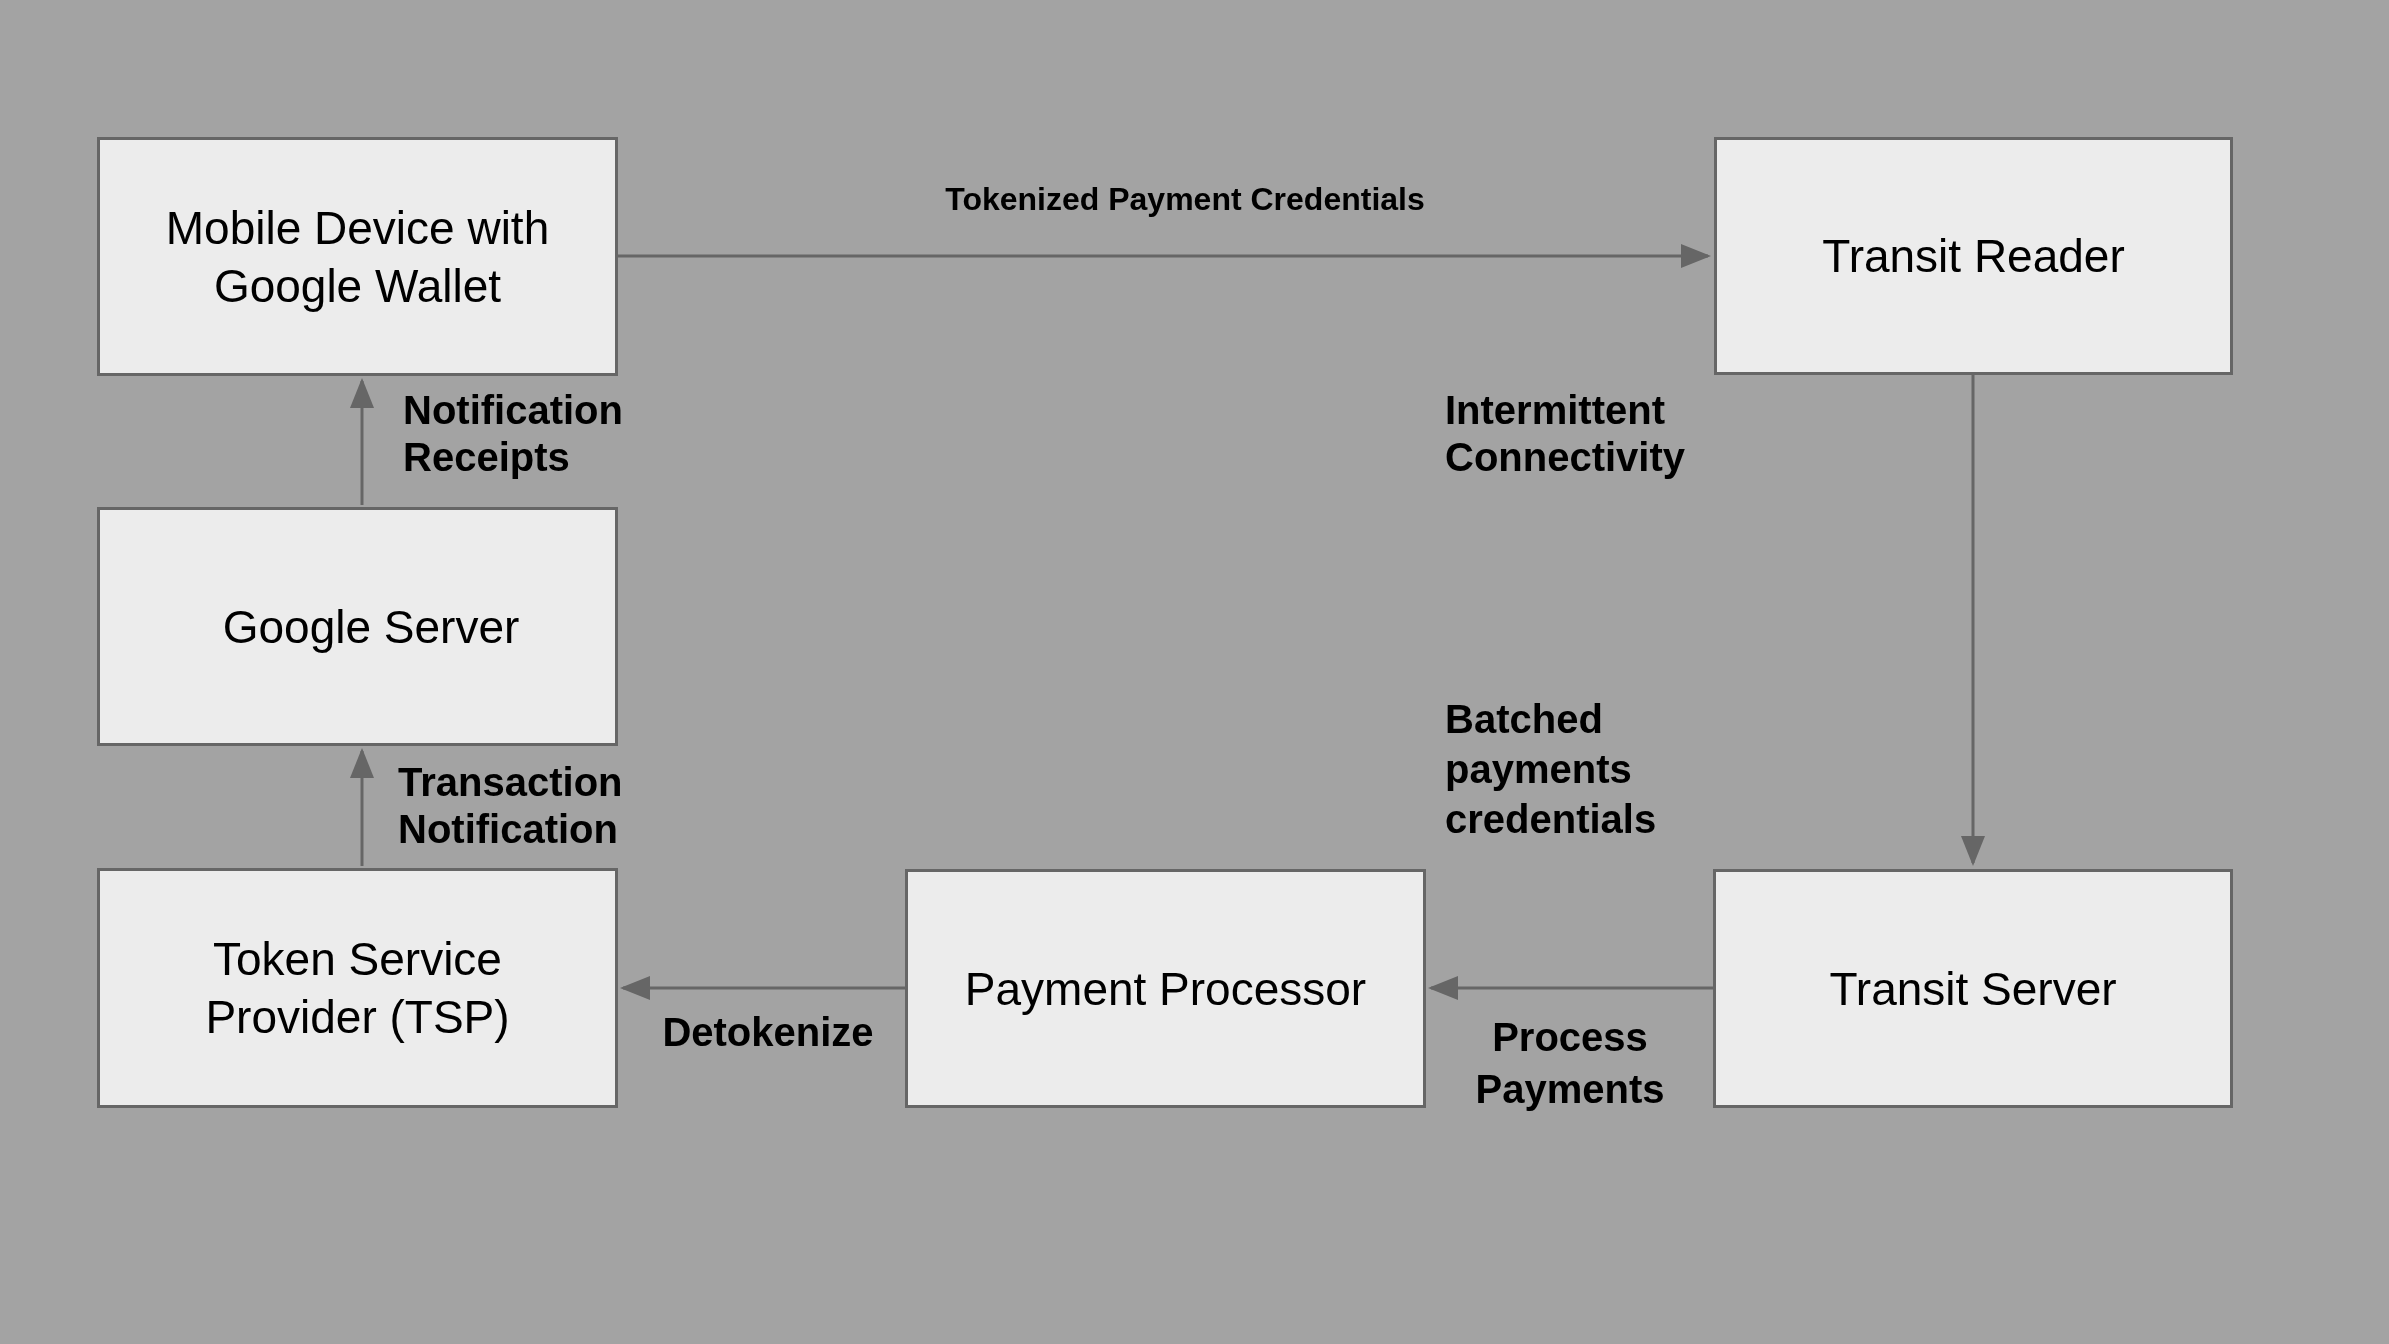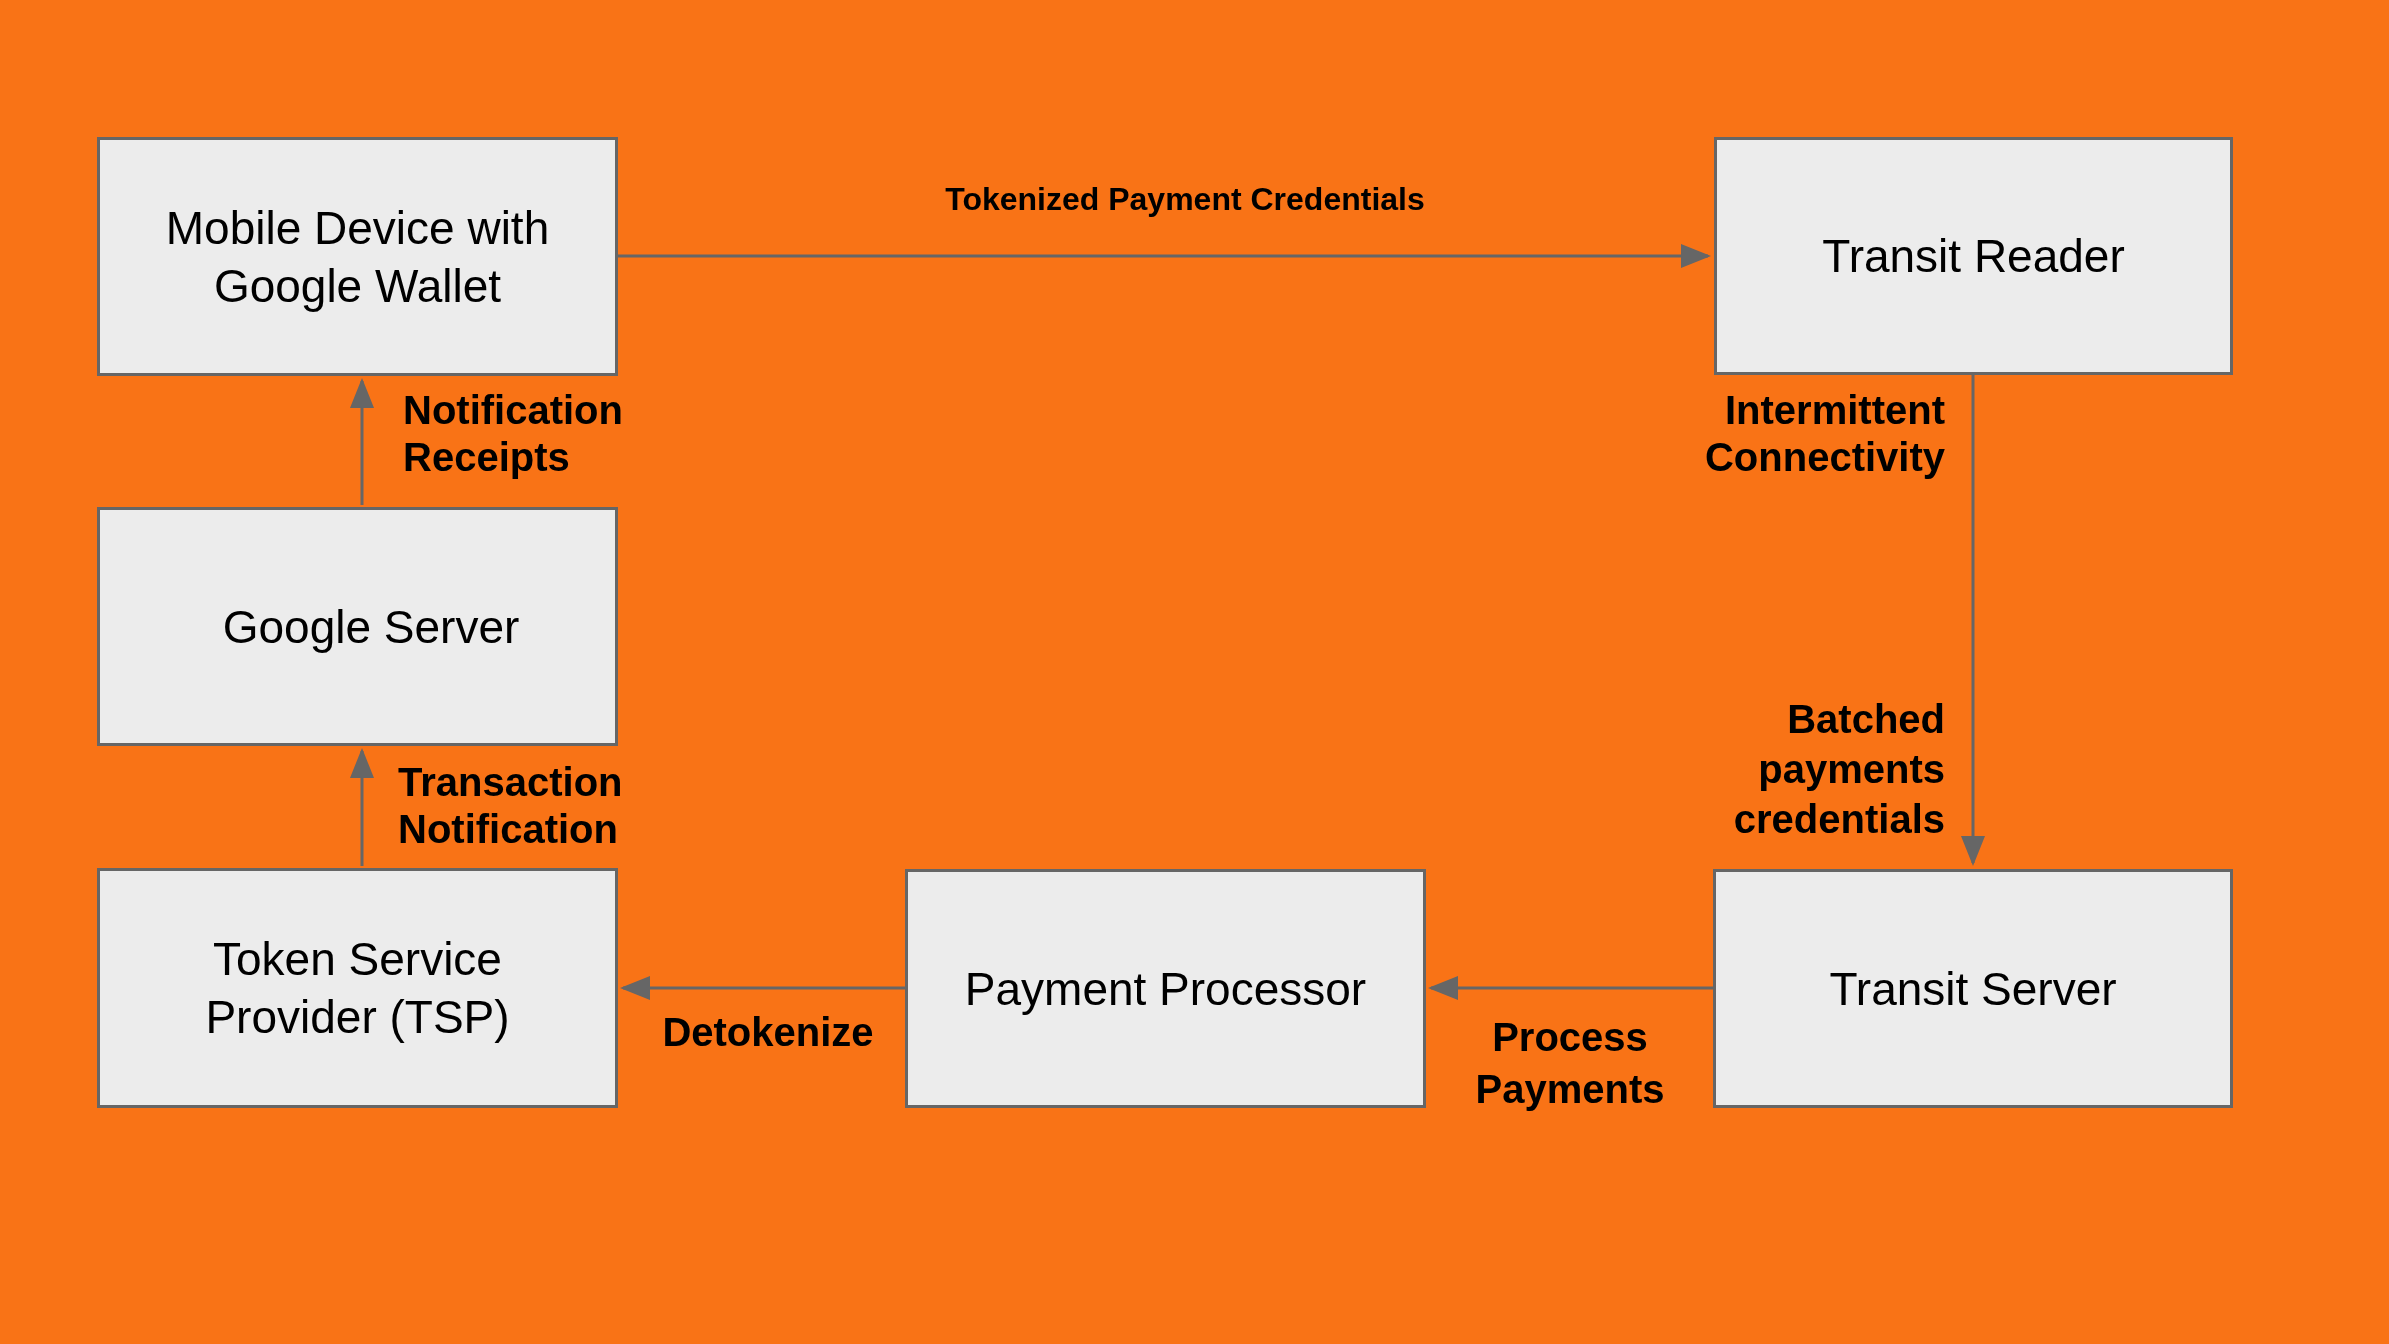--- a/index.html
+++ b/index.html
@@ -4,21 +4,21 @@
 <style>
   html, body {
     margin: 0;
     padding: 0;
     background: #ffffff;
   }
   #canvas {
     position: relative;
     width: 2389px;
     height: 1344px;
-    background: #f97316;
+    background: #a3a3a3;
     font-family: "Liberation Sans", "DejaVu Sans", sans-serif;
     overflow: hidden;
   }
   #edges {
     position: absolute;
     left: 0;
     top: 0;
   }
   .node {
     position: absolute;
@@ -40,21 +40,21 @@
   .elabel {
     position: absolute;
     font-weight: 700;
     color: #000000;
     font-size: 40px;
     line-height: 47px;
     white-space: nowrap;
   }
   .elabel.lg { font-size: 32px; line-height: 52px; }
   .center { text-align: center; }
-  .right  { text-align: right; }
+  .right  { }
   .left   { text-align: left; }
   .lh50 { line-height: 50px; }
   .lh52 { line-height: 52px; }
 </style>
 </head>
 <body>
 
 <div id="canvas">
 
   <svg id="edges" width="2389" height="1344" viewBox="0 0 2389 1344">

